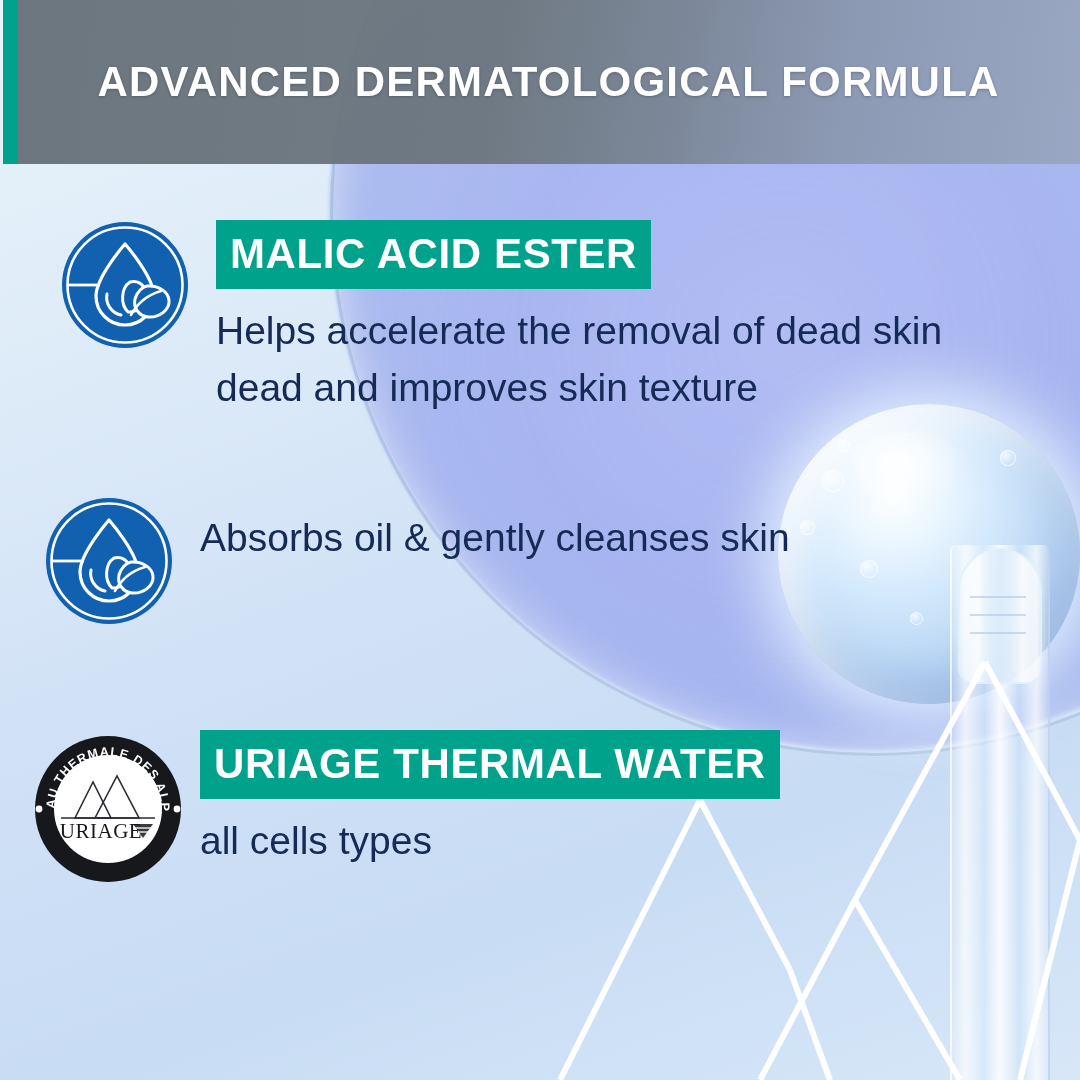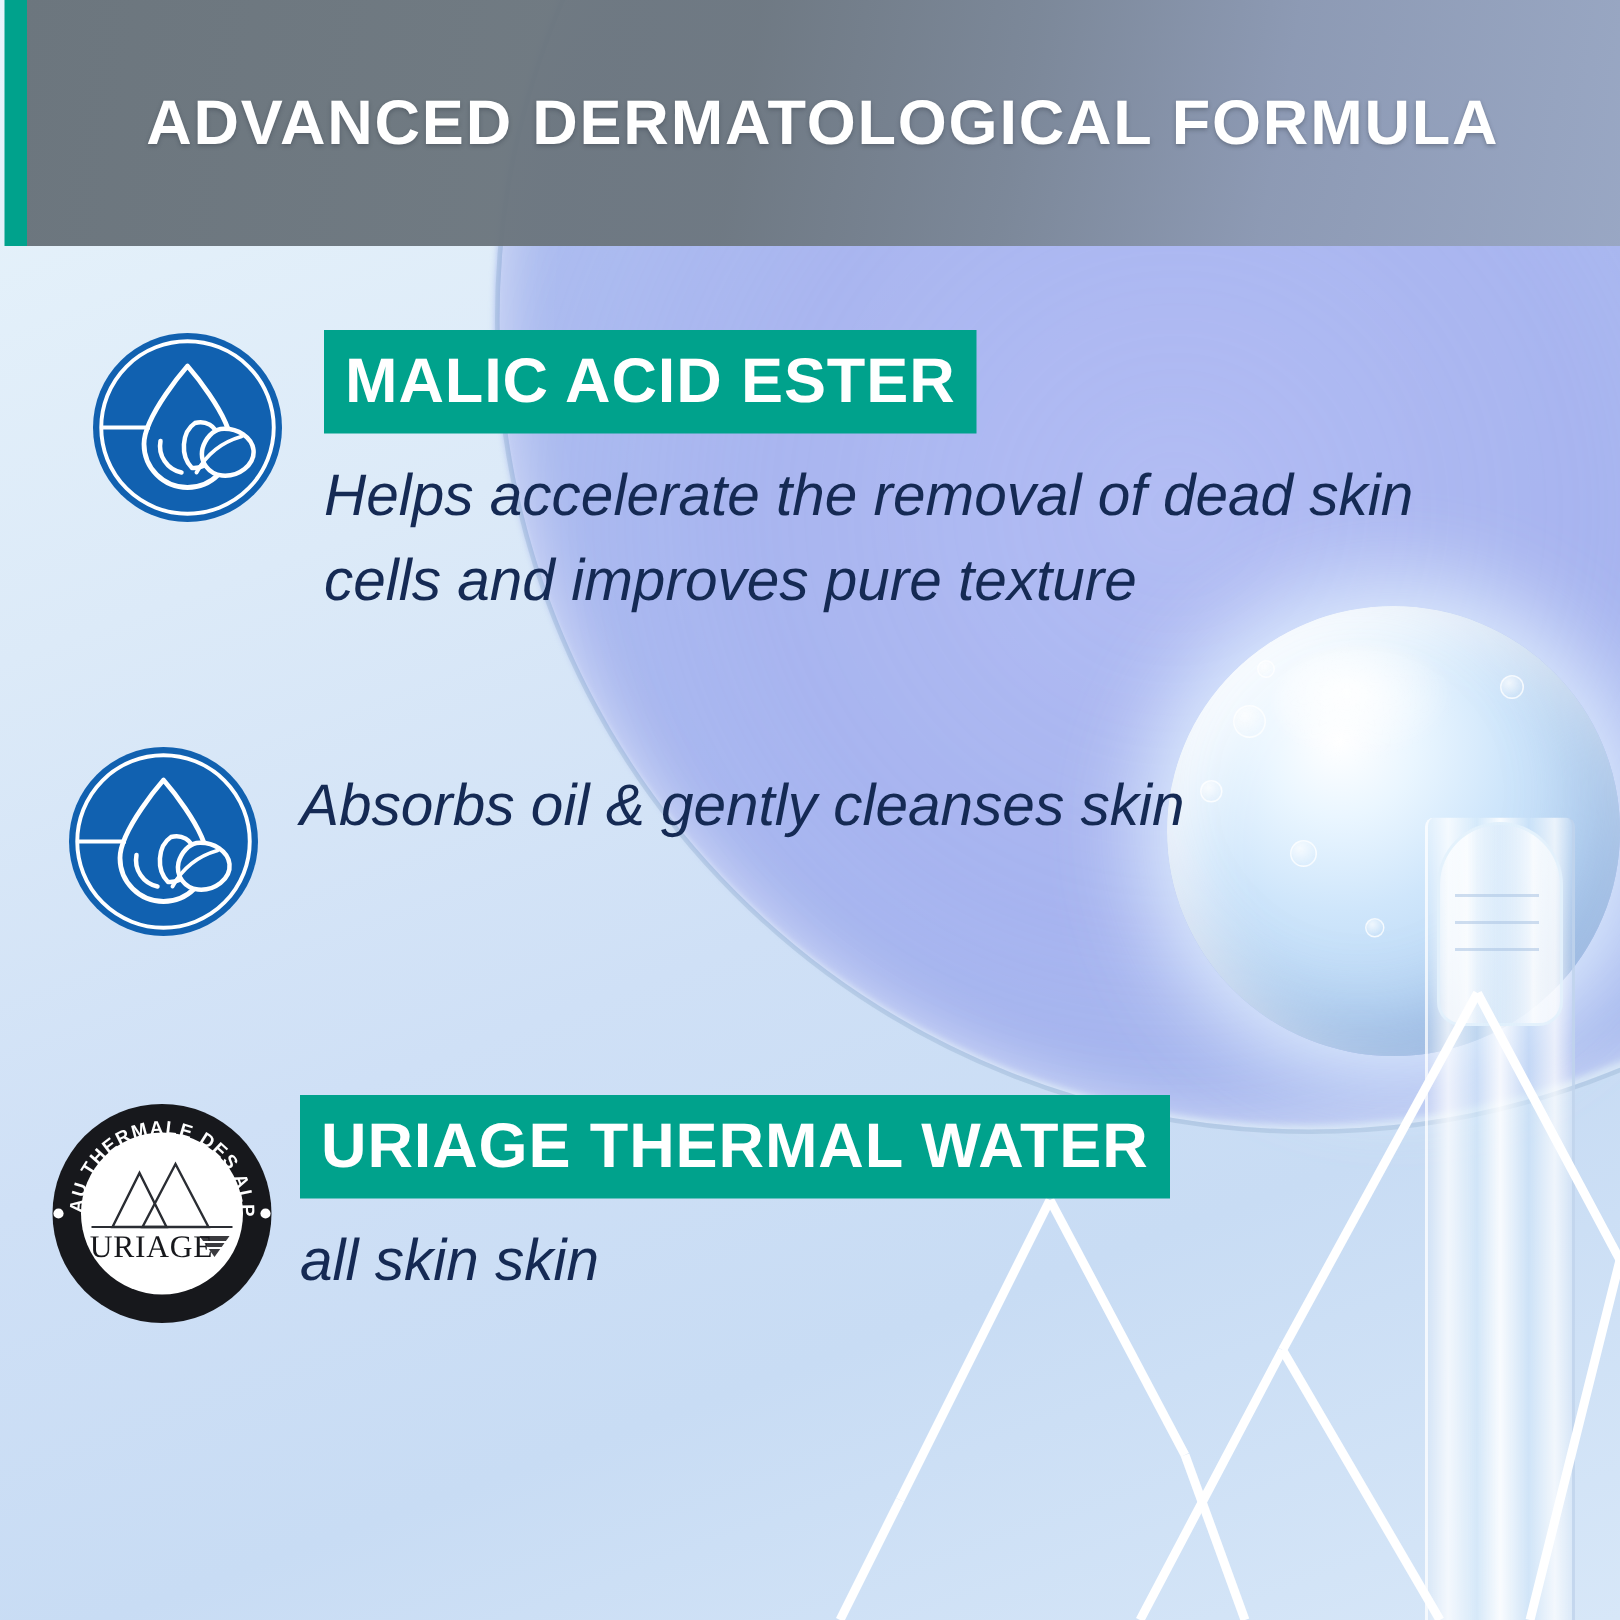--- a/index.html
+++ b/index.html
@@ -227,21 +227,20 @@
     padding: 13px 14px 14px 14px;
     white-space: nowrap;
   }
   .feature-desc {
     color: #152a54;
     font-size: 39px;
     line-height: 1.45;
     font-weight: normal;
     margin-top: 14px;
     max-width: 840px;
-    font-style: italic;
   }
   .feature-desc div { white-space: nowrap; }
 </style>
 </head>
 <body>
 
 <div id="stage">
 
   <div class="bg-layer bg-base"></div>
   <div class="bg-disc"></div>
@@ -293,21 +292,21 @@
           <line x1="8" y1="65" x2="40" y2="65" stroke="#ffffff" stroke-width="2.8"></line>
           <path d="M70 62 c-9 6 -10 22 -2 30 c10 1 18 -10 17 -21 c-1 -7 -8 -11 -15 -9 Z" fill="#1161b0" stroke="#ffffff" stroke-width="3" stroke-linejoin="round"></path>
           <path d="M87 66 c12 -1 21 6 22 14 c1 10 -10 18 -21 17 c-9 -1 -15 -9 -13 -18 c2 -7 7 -12 12 -13 Z" fill="#1161b0" stroke="#ffffff" stroke-width="3" stroke-linejoin="round"></path>
           <path d="M71 95 c6 -11 16 -20 30 -24" fill="none" stroke="#ffffff" stroke-width="2.6" stroke-linecap="round"></path>
         </svg>
       </div>
       <div class="feature-text">
         <div class="feature-title">MALIC ACID ESTER</div>
         <div class="feature-desc">
           <div>Helps accelerate the removal of dead skin</div>
-          <div>cells and improves pure texture</div>
+          <div>dead and improves skin texture</div>
         </div>
       </div>
     </div>
 
     <div class="feature f2">
       <div class="icon-wrap">
         <svg class="icon-circle" viewBox="0 0 130 130">
           <circle cx="65" cy="65" r="63" fill="#1161b0"></circle>
           <circle cx="65" cy="65" r="57.5" fill="none" stroke="#ffffff" stroke-width="2.6"></circle>
           <path d="M65 24 C65 24 36 57 36 76 a29 29 0 0 0 58 0 C94 57 65 24 65 24 Z" fill="none" stroke="#ffffff" stroke-width="3.2" stroke-linejoin="round"></path>
@@ -347,19 +346,19 @@
           <line x1="28" y1="84" x2="122" y2="84" stroke="#2a2d33" stroke-width="1.4"></line>
           <text x="68" y="104" text-anchor="middle" fill="#17181c" font-family="Liberation Serif, serif" font-size="21" letter-spacing="0.5">URIAGE</text>
           <path d="M100 90 L120 90 L110 104 Z" fill="#17181c" opacity="0.85"></path>
           <line x1="102" y1="94" x2="118" y2="94" stroke="#ffffff" stroke-width="1.3"></line>
           <line x1="105" y1="98" x2="115" y2="98" stroke="#ffffff" stroke-width="1.3"></line>
         </svg>
       </div>
       <div class="feature-text" style="padding-left:12px;">
         <div class="feature-title">URIAGE THERMAL WATER</div>
         <div class="feature-desc">
-          <div>all skin skin</div>
+          <div>all cells types</div>
         </div>
       </div>
     </div>
 
   </div>
 </div>
 
 </body></html>

